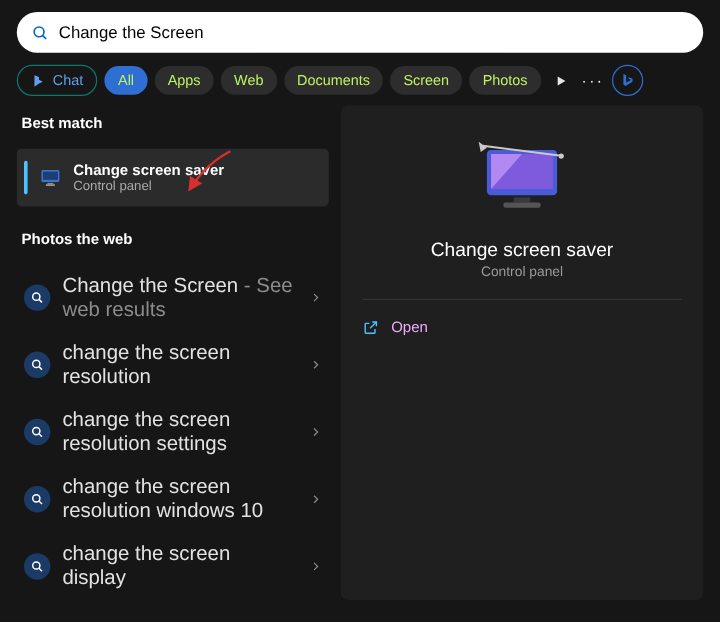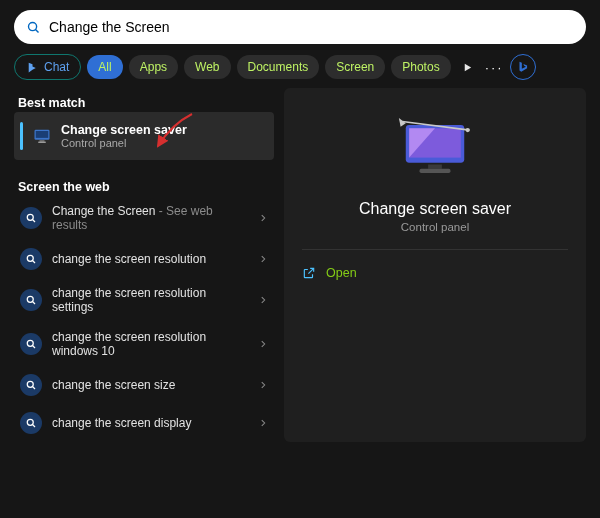--- a/index.html
+++ b/index.html
@@ -82,21 +82,21 @@
   }
   .right {
     flex: 1;
     background: #1f1f1f;
     border-radius: 6px;
     padding: 14px 18px;
   }
   .section-head {
     font-size: 12.5px;
     font-weight: 600;
-    padding: 8px 4px 2px 4px;
+    padding: 8px 4px 14px 4px;
   }
   .best {
     background: #2b2b2b;
     border-radius: 4px;
     display: flex;
     align-items: center;
     padding: 10px 8px 10px 6px;
     gap: 8px;
     cursor: pointer;
   }
@@ -109,37 +109,37 @@
   .best .info .t1 { font-size: 12.5px; font-weight: 600; }
   .best .info .t2 { font-size: 11px; color: #a9a9a9; }
 
   .web-item {
     display: flex;
     align-items: center;
     padding: 8px 6px;
     gap: 10px;
     cursor: pointer;
   }
-  .web-item .txt { flex: 1; font-size: 12px; color: #e2e2e2; }
+  .web-item .txt { flex: 1; font-size: 17px; color: #e2e2e2; }
   .web-item .txt .dim { color:#8c8c8c; font-weight:400;}
   .web-item .txt b { font-weight:400; }
   .chev { color:#8a8a8a; }
   .mag-ico {
     width:22px; height:22px; border-radius:50%;
     background:#1b3a66;
     display:flex; align-items:center; justify-content:center;
   }
 
   .monitor {
     display:flex; justify-content:center; padding:12px 0 10px 0;
   }
   .right .title { text-align:center; font-size:16px; font-weight:400; margin-top:6px;}
   .right .sub { text-align:center; font-size:11.5px; color:#9a9a9a; margin-top:3px;}
   .divider { height:1px; background:#333; margin:16px 0;}
-  .open-row { display:flex; align-items:center; gap:10px; font-size:12.5px; color:#84cc16; cursor:pointer;}
+  .open-row { display:flex; align-items:center; gap:10px; font-size:12.5px; color:#f0abfc; cursor:pointer;}
   .open-row .open-ico { color:#4cc2ff; display:flex;}
 
   .arrow-annot {
     position:absolute;
     left: 138px;
     top: -2px;
     pointer-events:none;
   }
 
   .cpl-ico {
@@ -209,21 +209,21 @@
       <svg class="arrow-annot" width="50" height="44">
           <defs>
             <marker id="ah" markerWidth="6" markerHeight="6" refX="5" refY="3" orient="auto">
               <path d="M0,0 L6,3 L0,6 Z" fill="#d62f2f"></path>
             </marker>
           </defs>
           <path d="M40,4 Q20,14 6,36" stroke="#d62f2f" stroke-width="2" fill="none" marker-end="url(#ah)"></path>
         </svg>
     </div>
 
-    <div class="section-head" style="margin-top:12px;">Screen the web</div>
+    <div class="section-head" style="margin-top:12px;">Photos the web</div>
 
     <div id="web-list">
         <div class="web-item">
           <span class="mag-ico">
             <svg width="12" height="12" viewBox="0 0 24 24" fill="none" stroke="#fff" stroke-width="2.5">
               <circle cx="10.5" cy="10.5" r="6"></circle>
               <line x1="20" y1="20" x2="15" y2="15"></line>
             </svg>
           </span>
           <span class="txt">Change the Screen<span class="dim"> - See web results</span></span>
@@ -256,32 +256,20 @@
             </svg></span>
         </div>
         <div class="web-item">
           <span class="mag-ico">
             <svg width="12" height="12" viewBox="0 0 24 24" fill="none" stroke="#fff" stroke-width="2.5">
               <circle cx="10.5" cy="10.5" r="6"></circle>
               <line x1="20" y1="20" x2="15" y2="15"></line>
             </svg>
           </span>
           <span class="txt">change the screen <b>resolution windows 10</b></span>
-          <span class="chev"><svg width="10" height="10" viewBox="0 0 24 24" fill="none" stroke="#8a8a8a" stroke-width="2.5">
-              <polyline points="9 5 16 12 9 19"></polyline>
-            </svg></span>
-        </div>
-        <div class="web-item">
-          <span class="mag-ico">
-            <svg width="12" height="12" viewBox="0 0 24 24" fill="none" stroke="#fff" stroke-width="2.5">
-              <circle cx="10.5" cy="10.5" r="6"></circle>
-              <line x1="20" y1="20" x2="15" y2="15"></line>
-            </svg>
-          </span>
-          <span class="txt">change the screen <b>size</b></span>
           <span class="chev"><svg width="10" height="10" viewBox="0 0 24 24" fill="none" stroke="#8a8a8a" stroke-width="2.5">
               <polyline points="9 5 16 12 9 19"></polyline>
             </svg></span>
         </div>
         <div class="web-item">
           <span class="mag-ico">
             <svg width="12" height="12" viewBox="0 0 24 24" fill="none" stroke="#fff" stroke-width="2.5">
               <circle cx="10.5" cy="10.5" r="6"></circle>
               <line x1="20" y1="20" x2="15" y2="15"></line>
             </svg>

